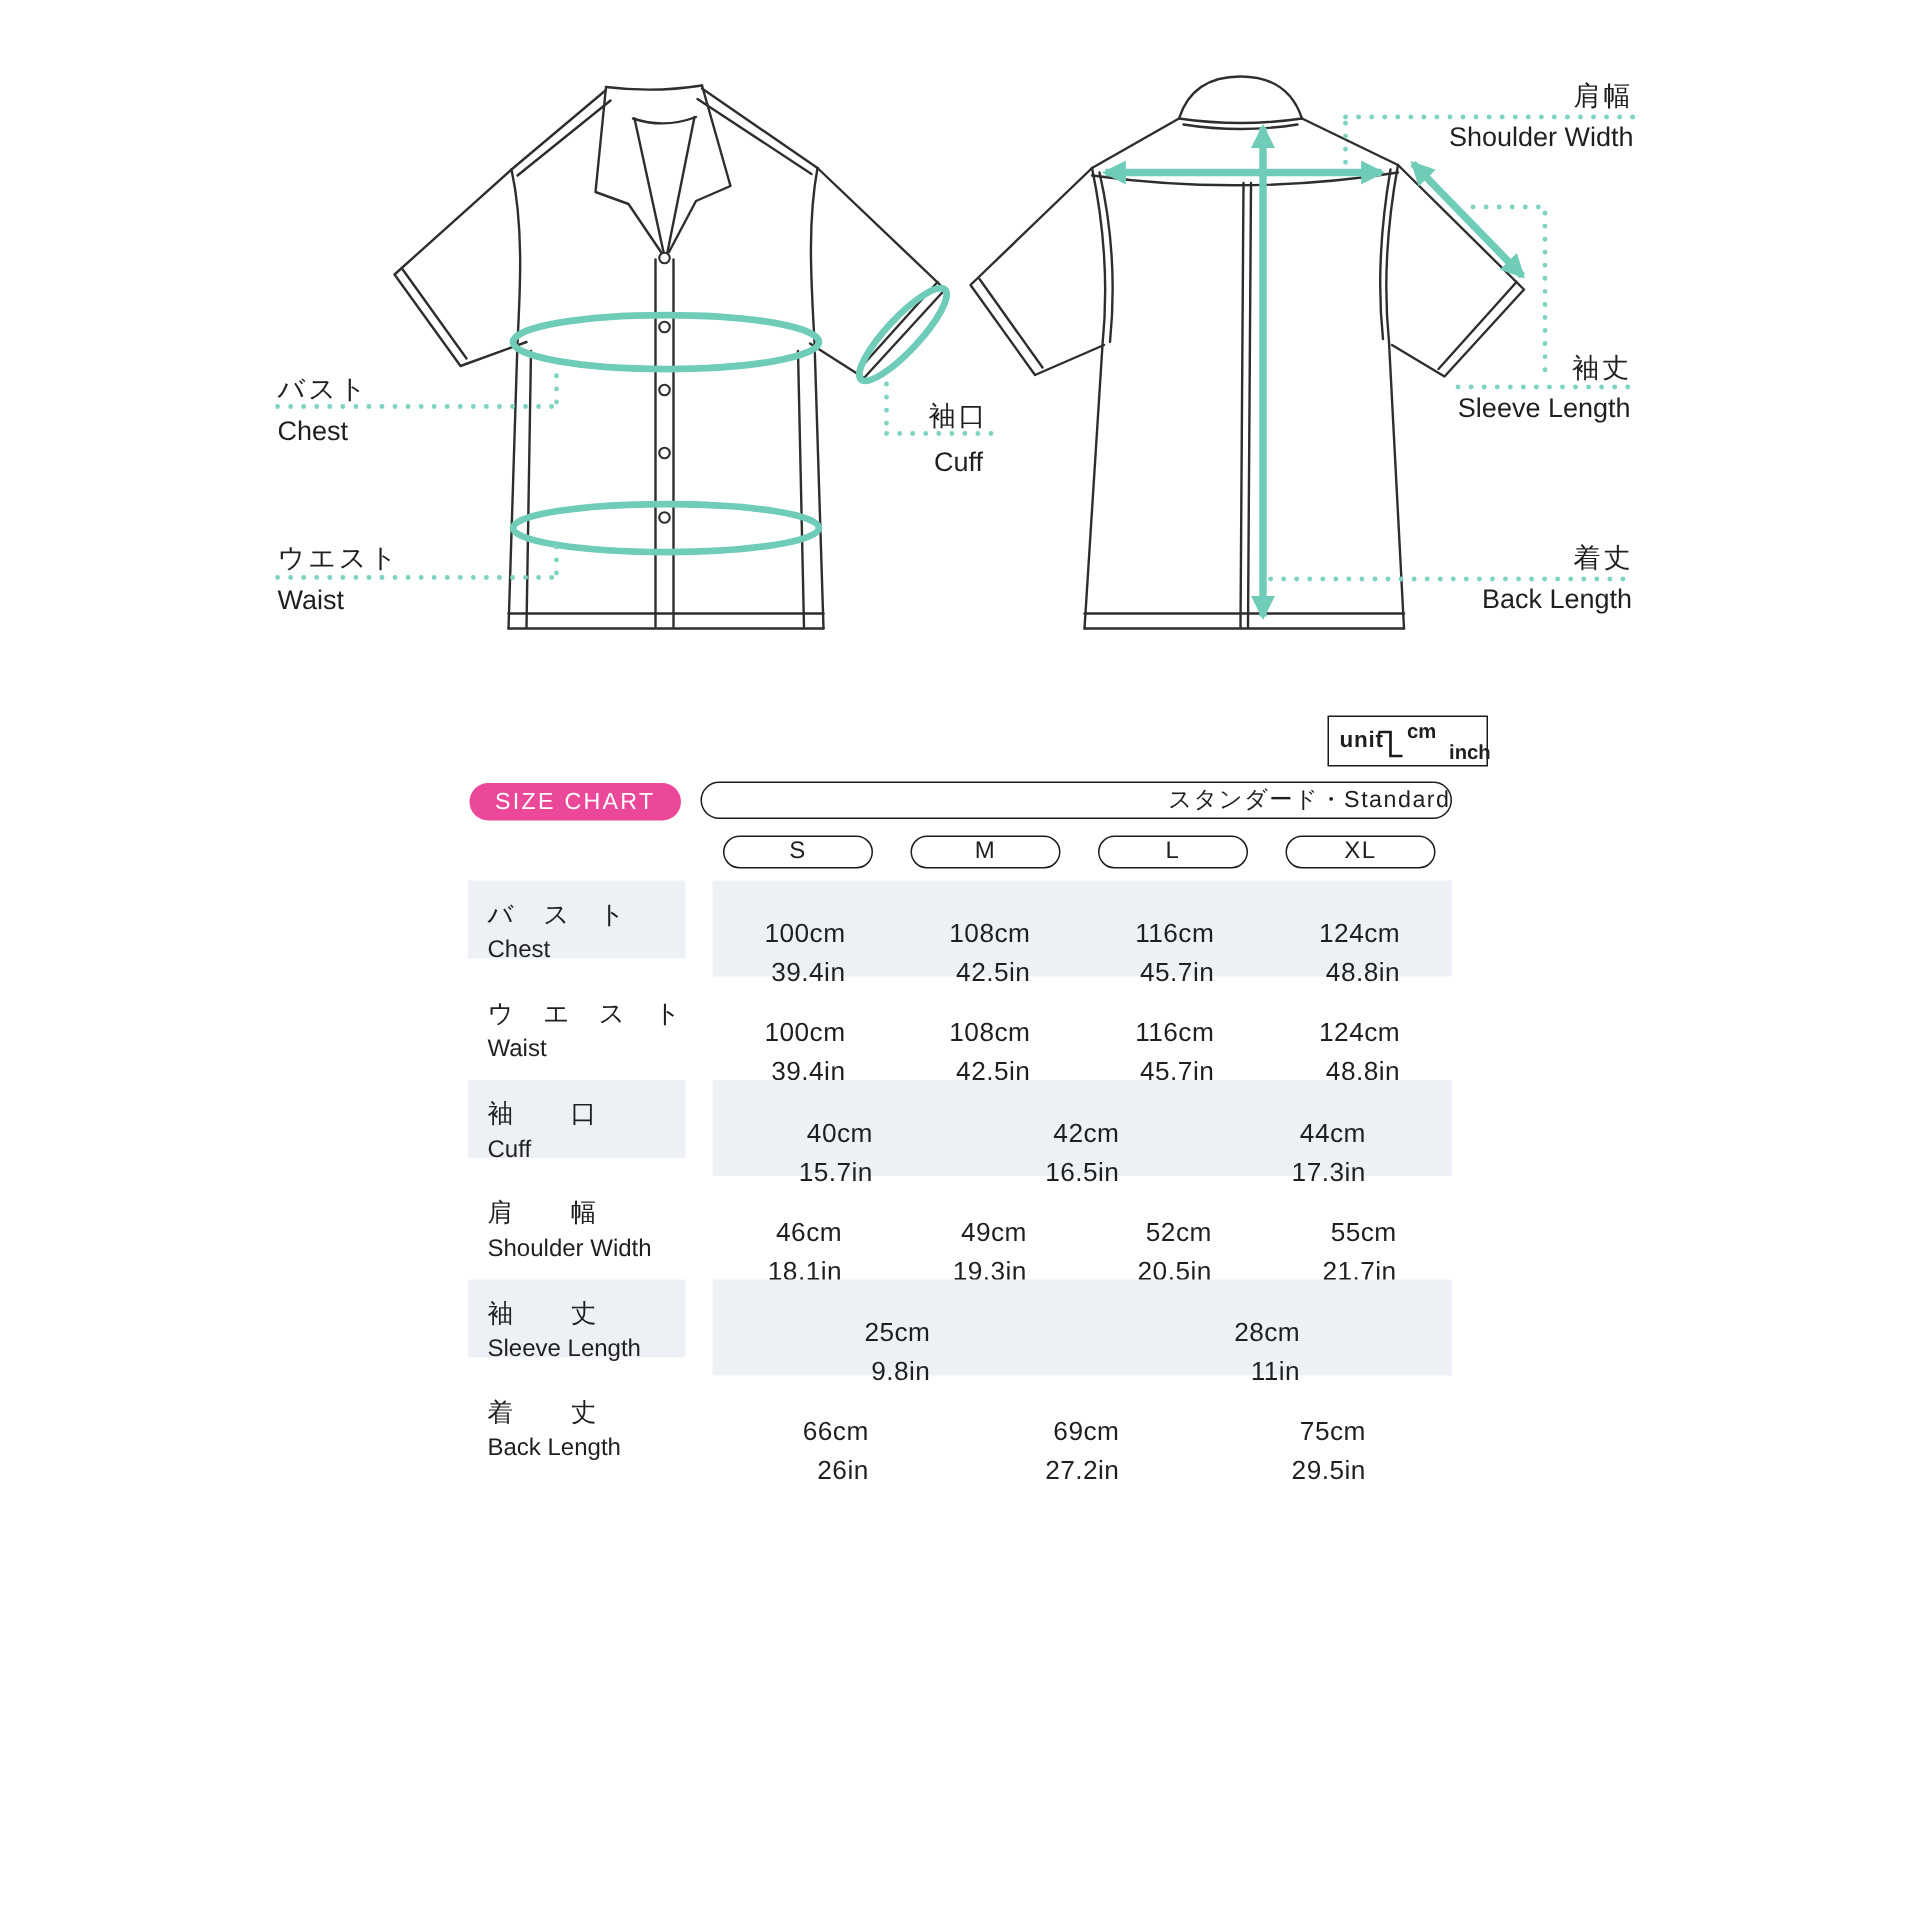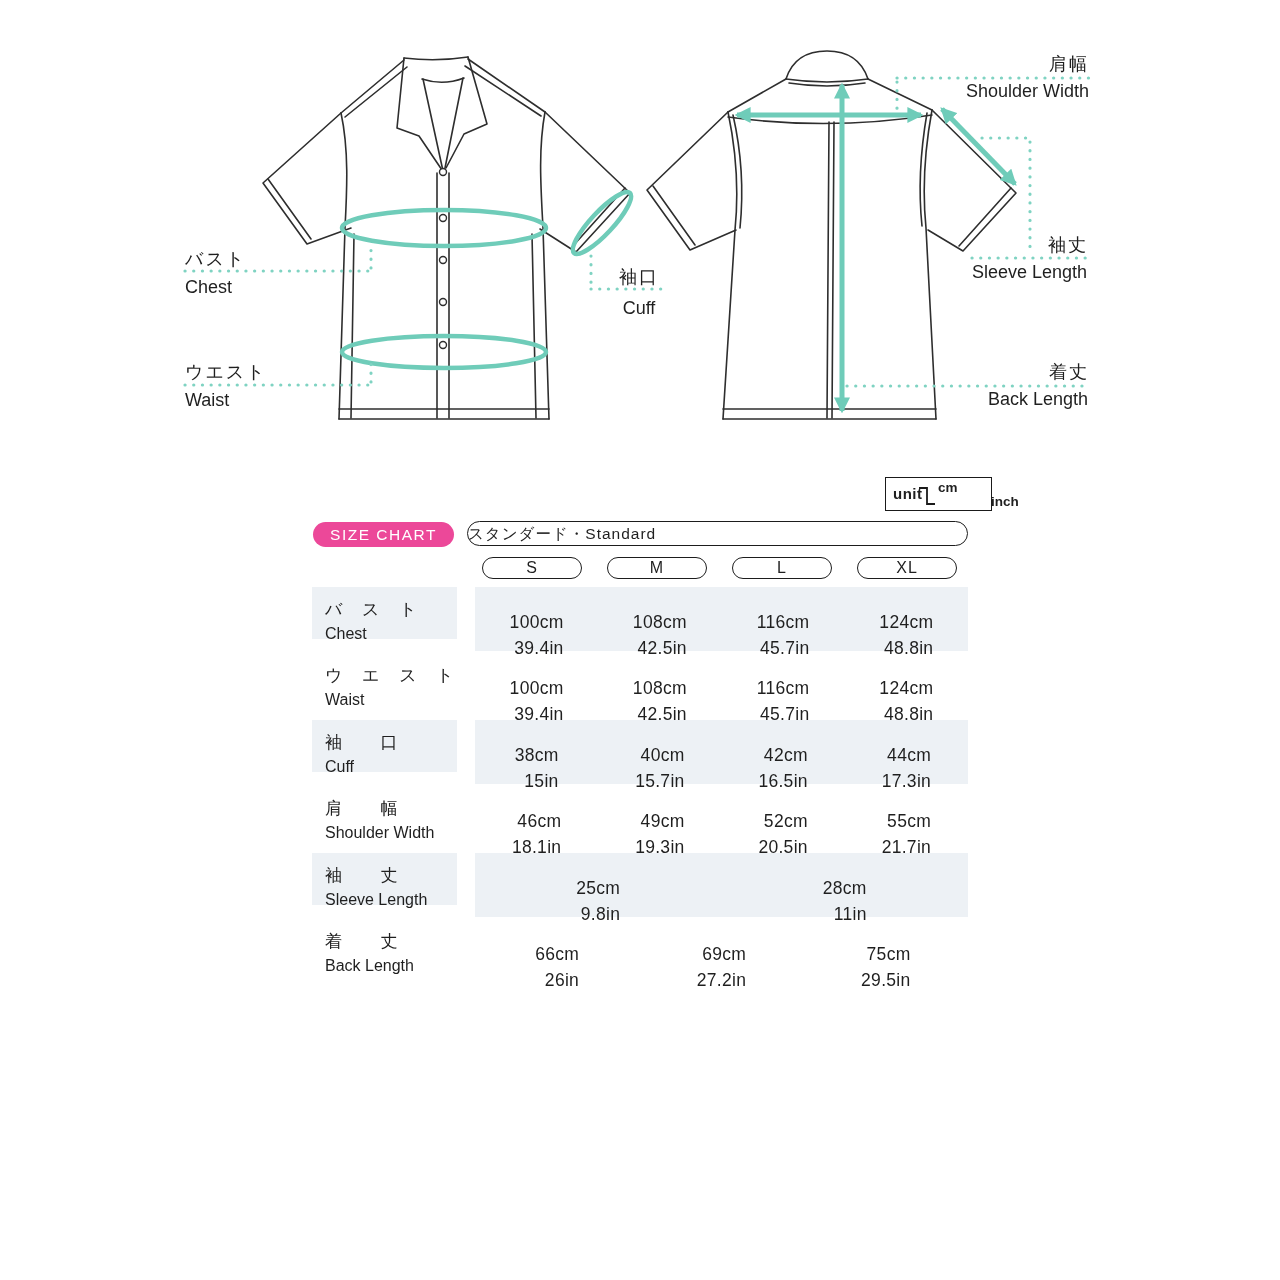--- a/index.html
+++ b/index.html
@@ -9,26 +9,26 @@
   .abs{position:absolute;}
   
   .dlab{position:absolute;font-size:18px;line-height:1.1;color:var(--ink);white-space:nowrap;}
   .dlab.ja{letter-spacing:2px;}
   .dlab.right{text-align:right;}
   .dlab.center{text-align:center;}
   
   .unit-box{position:absolute;left:885px;top:477px;width:107px;height:34px;border:1.6px solid #1a1a1a;box-sizing:border-box;background:#fff;}
   .unit-box .u-label{position:absolute;left:7px;top:7px;font-size:15px;font-weight:700;letter-spacing:.5px;}
   .unit-box .u-cm{position:absolute;left:52px;top:2px;font-size:13.5px;font-weight:700;}
-  .unit-box .u-inch{position:absolute;left:65px;top:16px;font-size:13.5px;font-weight:700;padding-left:40px;}
+  .unit-box .u-inch{position:absolute;left:40px;top:16px;font-size:13.5px;font-weight:700;padding-left:40px;}
   
   .title-pill{position:absolute;left:313px;top:522px;width:141px;height:25px;border-radius:13px;background:#ec4899;
               color:#fff;font-size:15.5px;letter-spacing:1.5px;text-align:center;line-height:25px;}
   .std-pill{position:absolute;left:467px;top:521px;width:501px;height:25px;border-radius:13px;border:1.6px solid #1d1d1d;
-            box-sizing:border-box;background:#fff;font-size:15.5px;text-align:left;line-height:23px;letter-spacing:1px;}
+            box-sizing:border-box;background:#fff;font-size:15.5px;text-align:right;line-height:23px;letter-spacing:1px;}
   .size-pill{position:absolute;top:557px;width:100px;height:22px;border-radius:11px;border:1.6px solid #1d1d1d;
              box-sizing:border-box;background:#fff;font-size:16px;text-align:center;line-height:20px;letter-spacing:1px;}
   
   .t-row{position:absolute;left:0;width:1280px;height:66px;}
   .t-label{position:absolute;left:312px;top:0;width:145px;height:52px;box-sizing:border-box;padding:11px 0 0 13px;}
   .t-values{position:absolute;left:475px;top:0;width:493px;height:64px;display:flex;}
   .t-row.shaded .t-label,.t-row.shaded .t-values{background:var(--row);}
   .t-ja{font-size:17px;line-height:24px;white-space:pre;word-spacing:13px;letter-spacing:1px;}
   .t-en{font-size:16px;line-height:24px;}
   .t-col{flex:1;display:flex;justify-content:center;}
@@ -242,26 +242,20 @@
   </div>
 
   <div class="t-row shaded" style="top:720px">
     <div class="t-label">
       <div class="t-ja">袖  口</div>
       <div class="t-en">Cuff</div>
     </div>
     <div class="t-values">
       <div class="t-col">
           <div class="t-cellinner">
-            <div class="t-cm">38cm</div>
-            <div class="t-in">15in</div>
-          </div>
-        </div>
-      <div class="t-col">
-          <div class="t-cellinner">
             <div class="t-cm">40cm</div>
             <div class="t-in">15.7in</div>
           </div>
         </div>
       <div class="t-col">
           <div class="t-cellinner">
             <div class="t-cm">42cm</div>
             <div class="t-in">16.5in</div>
           </div>
         </div>

